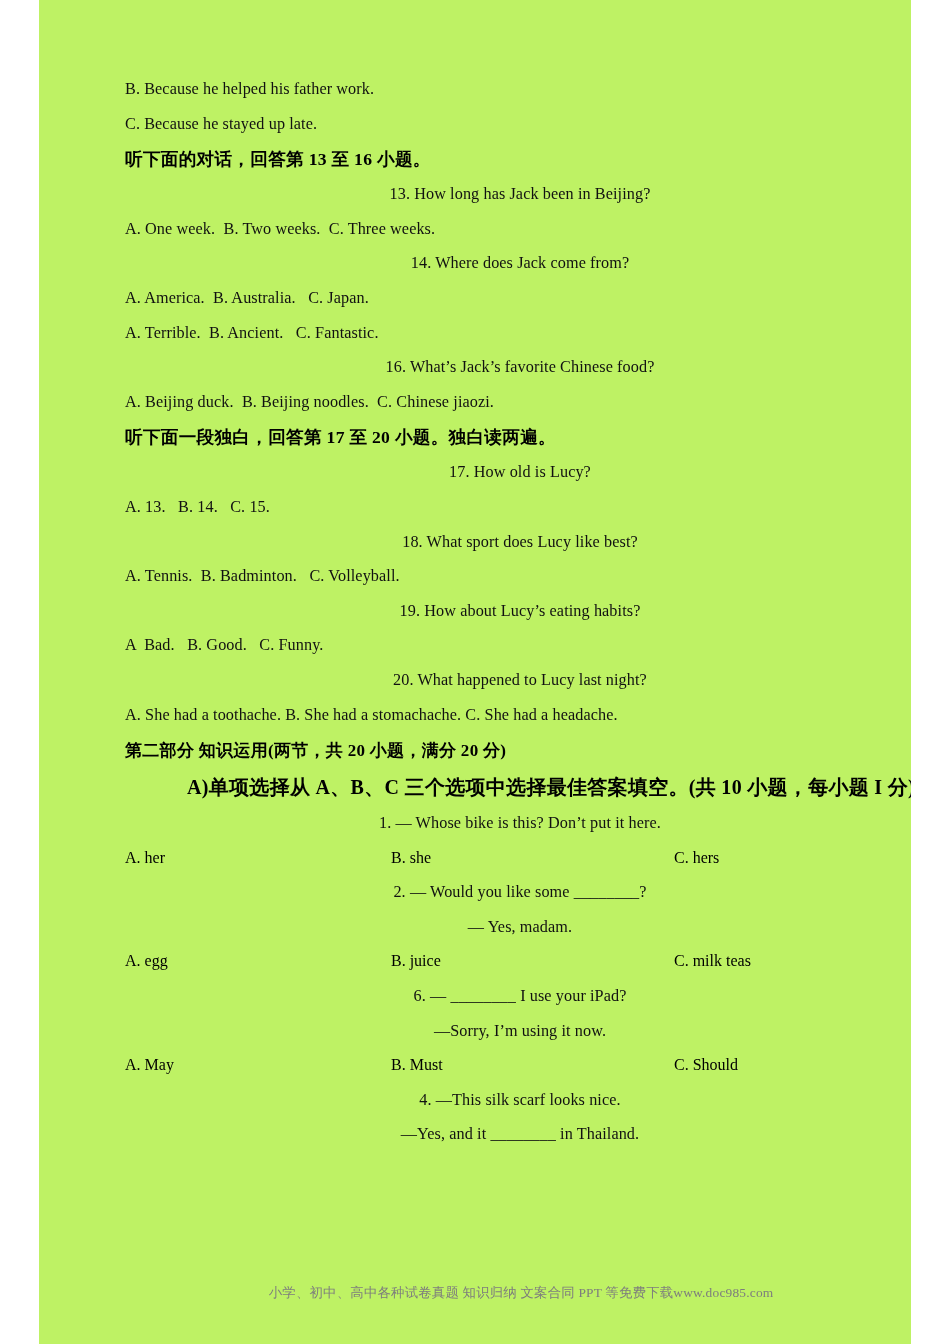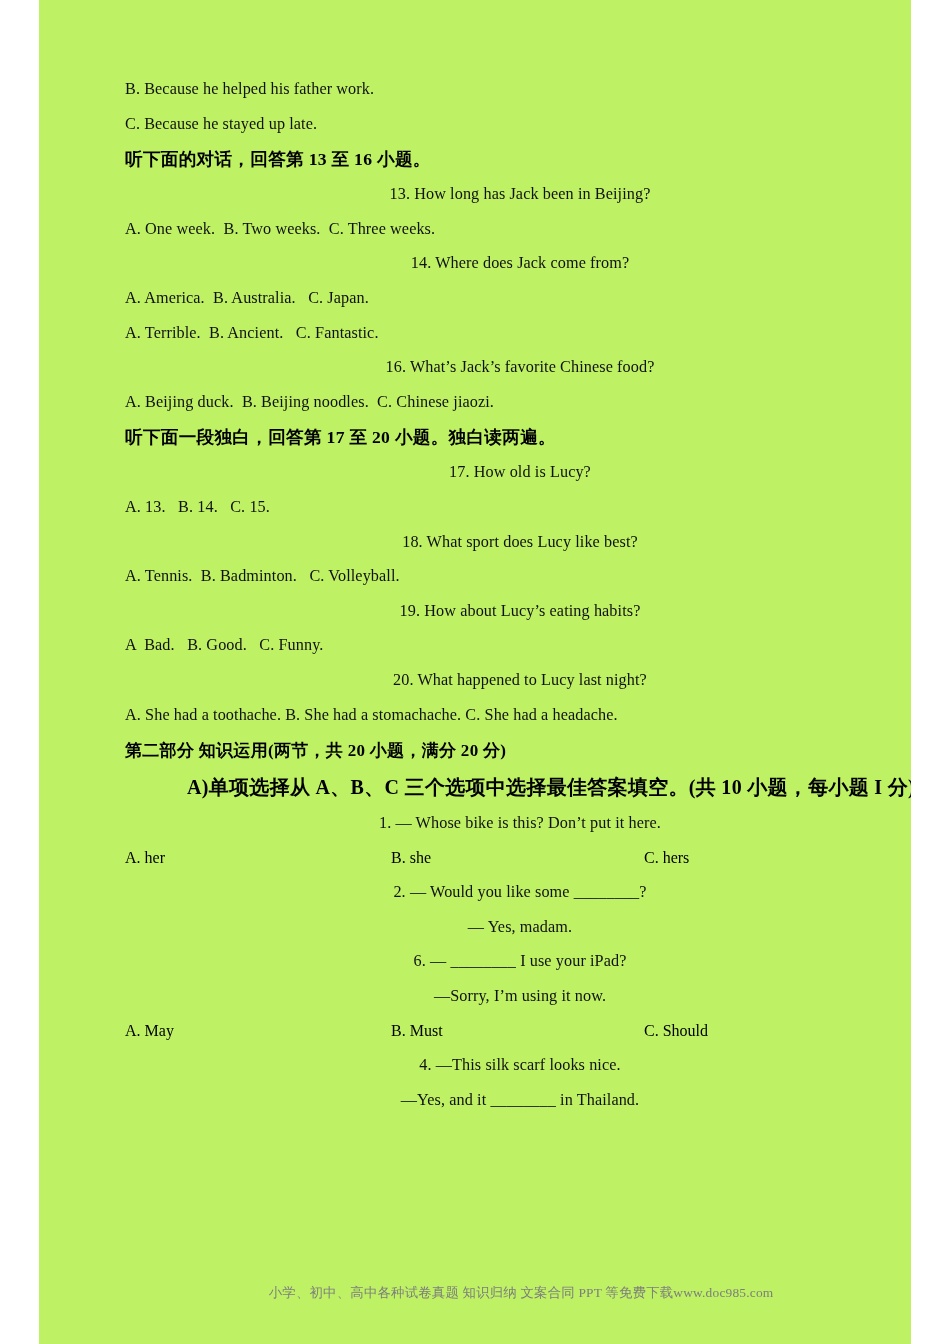--- a/index.html
+++ b/index.html
@@ -61,21 +61,21 @@
     line-height: 34.6px;
     font-size: 16px;
   }
   .opt-row .col {
     position: absolute;
     top: 0;
     white-space: pre;
   }
   .opt-row .col.a { left: 0px; }
   .opt-row .col.b { left: 266px; }
-  .opt-row .col.c { left: 519px; text-align: center; }
+  .opt-row .col.c { left: 549px; text-align: center; }
 
   
   .footer {
     position: absolute;
     left: 0;
     top: 1268px;
     width: 950px;
     text-align: center;
     font-size: 13.4px;
     color: #7d7d7d;
@@ -125,20 +125,25 @@
 
     <div class="line q">1. — Whose bike is this? Don’t put it here.</div>
     <div class="opt-row">
       <span class="col a">A. her</span>
       <span class="col b">B. she</span>
       <span class="col c">C. hers</span>
     </div>
 
     <div class="line q">2. — Would you like some ________?</div>
     <div class="line q">— Yes, madam.</div>
+    <div class="opt-row">
+      <span class="col a">A. egg</span>
+      <span class="col b">B. juice</span>
+      <span class="col c">C. milk teas</span>
+    </div>
 
     <div class="line q">6. — ________ I use your iPad?</div>
     <div class="line q">—Sorry, I’m using it now.</div>
     <div class="opt-row">
       <span class="col a">A. May</span>
       <span class="col b">B. Must</span>
       <span class="col c">C. Should</span>
     </div>
 
     <div class="line q">4. —This silk scarf looks nice.</div>

